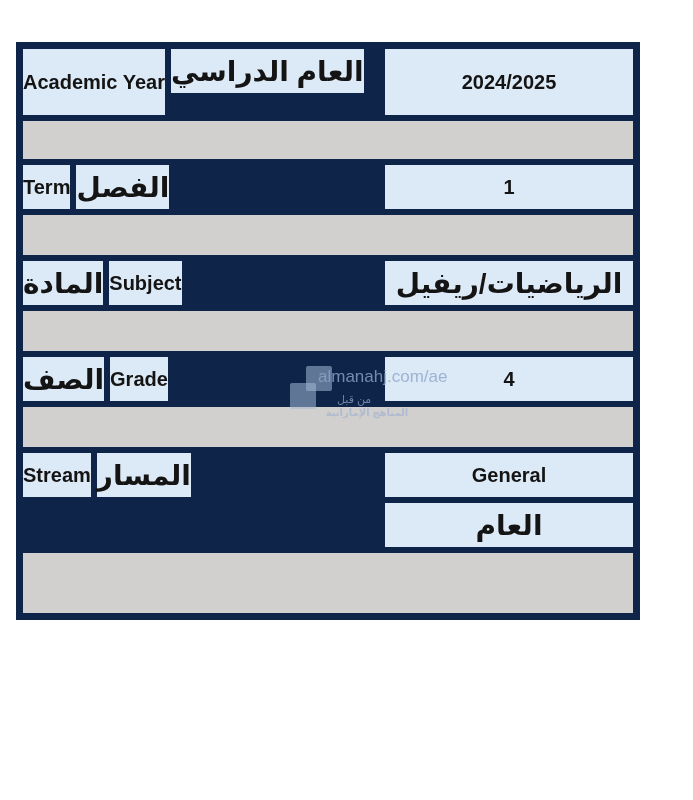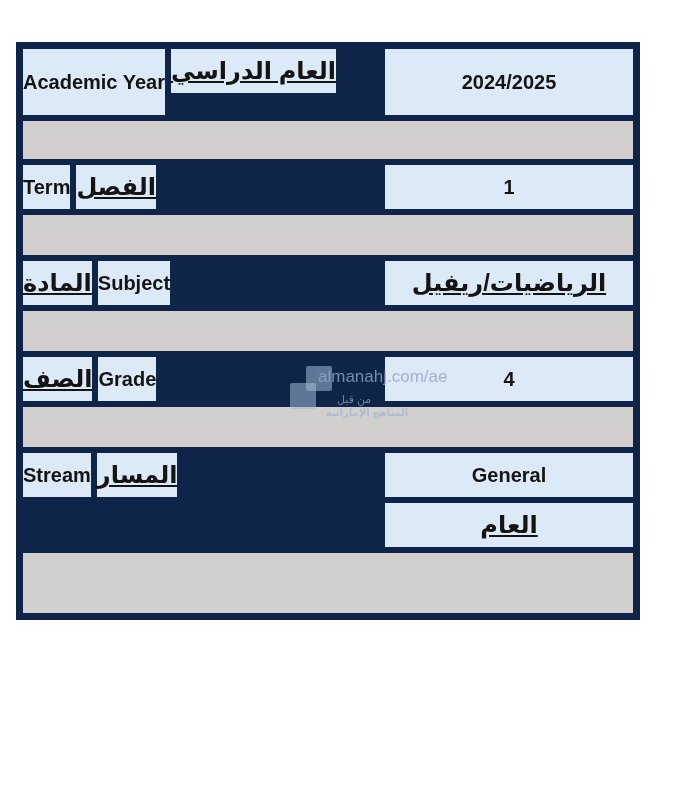--- a/index.html
+++ b/index.html
@@ -12,21 +12,21 @@
     position:absolute;left:16px;top:42px;width:624px;box-sizing:border-box;
     background:#0e2549;padding:7px;display:flex;flex-direction:column;gap:6px;
   }
   .block{display:flex;gap:6px;}
   .leftcol{width:356px;display:flex;flex-direction:row;gap:6px;}
   .rightcol{flex:1;display:flex;flex-direction:column;gap:6px;}
   .cell{
     background:#dce9f6;display:flex;align-items:center;justify-content:center;
     font-weight:bold;font-size:20px;color:#141414;text-align:center;
   }
-  .ar{font-size:24px;direction:rtl;text-decoration:underline;}
+  .ar{font-size:28px;direction:rtl;}
   .h66{height:66px;}
   .h44{height:44px;}
   .merged{flex:1;}
   .sep{background:#d2d0ce;}
   .s38{height:38px;}
   .s40{height:40px;}
   .slast{height:60px;}
   
   .wm{position:absolute;left:287px;top:364px;width:160px;height:80px;pointer-events:none;z-index:5;}
   .wm-sq{position:absolute;background:rgba(163,185,214,0.55);border-radius:2px;}

